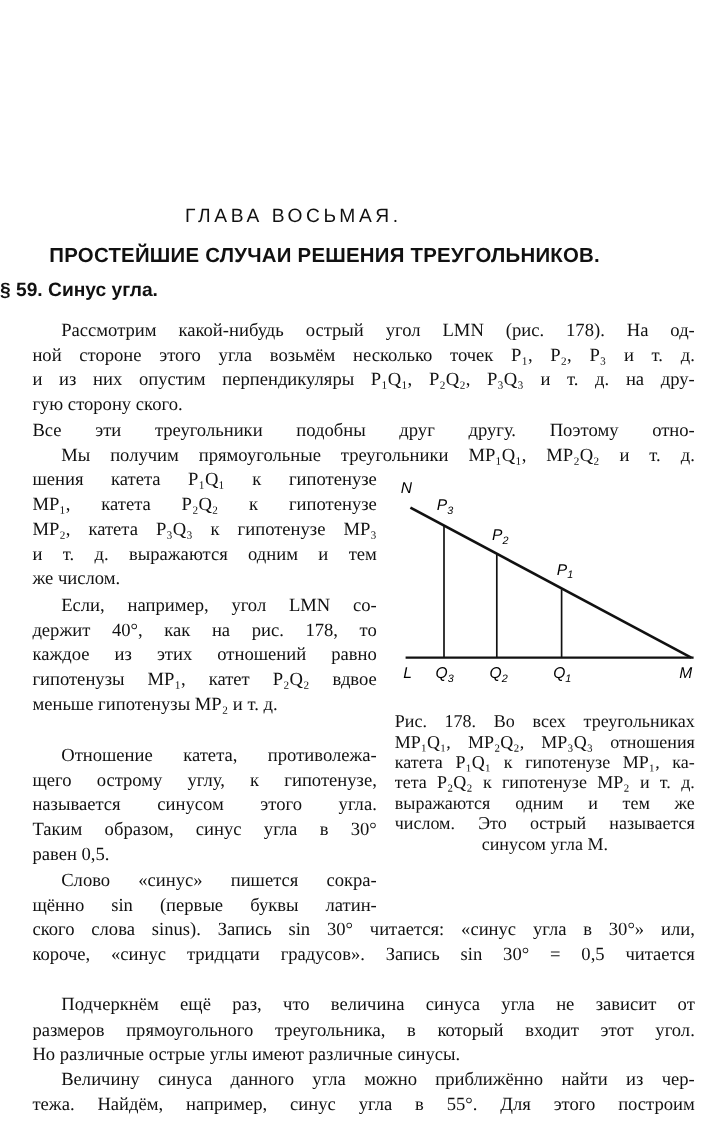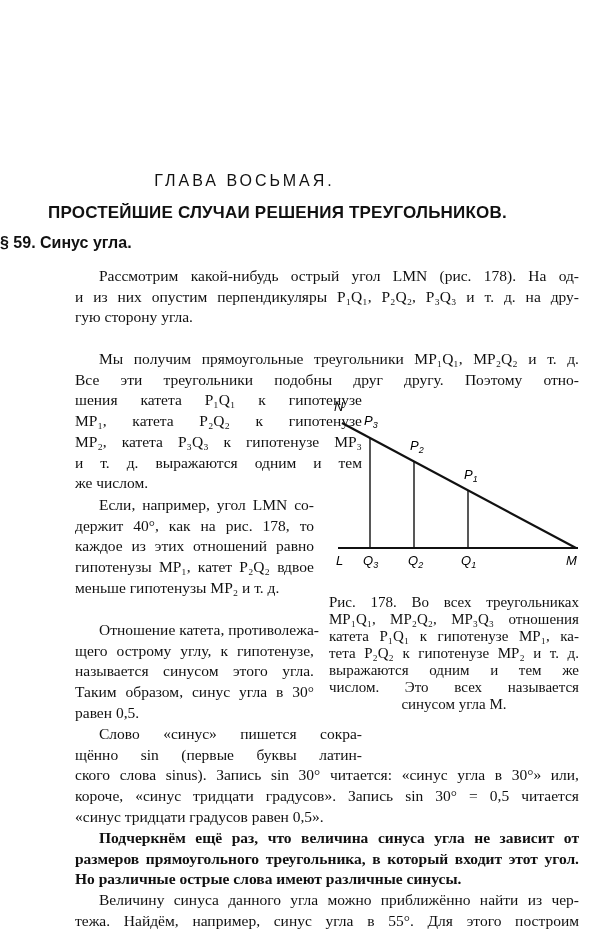--- a/index.html
+++ b/index.html
@@ -1,51 +1,52 @@
 <!DOCTYPE html>
 <html><head>
 <meta charset="utf-8">
 <style>
   html, body { margin:0; padding:0; background:#ffffff; }
   body { width:600px; height:939px; position:relative; overflow:hidden;
          font-family:"Liberation Serif", "DejaVu Serif", serif; color:#111; }
   .chapter { position:absolute; top:172px; left:0; width:489px; text-align:center;
              font-family:"Liberation Sans", sans-serif; font-size:16px; letter-spacing:3px; }
-  .title { position:absolute; top:203px; left:0; width:500px; text-align:left;
-           font-family:"Liberation Sans", sans-serif; font-weight:bold; font-size:17px; letter-spacing:0.2px;margin-left:48px; }
+  .title { position:absolute; top:203px; left:0; width:500px; text-align:right;
+           font-family:"Liberation Sans", sans-serif; font-weight:bold; font-size:17px; letter-spacing:0.2px; }
   .section { position:absolute; top:234px; left:0; width:600px; text-align:left;
              font-family:"Liberation Sans", sans-serif; font-weight:bold; font-size:16px; }
   .p { position:absolute; left:27px; width:552px; font-size:15.5px; line-height:20.7px; text-align:justify; }
-  .p .ln { display:block; white-space:nowrap; text-align-last:justify; text-align:justify;margin-left:48px; }
+  .p .ln { display:block; white-space:nowrap; text-align-last:justify; text-align:justify; }
   .p .ln.last { text-align-last:left; }
   .p .ln.ind { text-indent:24px; }
   .narrow { width:287px; }
   .figure { position:absolute; left:330px; top:395px; width:260px; height:185px; }
   .caption { position:absolute; left:329px; top:594px; width:250px; font-size:15px; line-height:17px;
              text-align:justify; }
   .caption .ln { display:block; white-space:nowrap; text-align-last:justify; }
   .caption .ln.center { text-align:center; text-align-last:center; }
   .lbl { font-family:"Liberation Sans", sans-serif; font-style:italic; font-size:13px; }
 </style>
 </head>
 <body>
 
 <div class="chapter">ГЛАВА ВОСЬМАЯ.</div>
 <div class="title">ПРОСТЕЙШИЕ СЛУЧАИ РЕШЕНИЯ ТРЕУГОЛЬНИКОВ.</div>
 <div class="section">§ 59. Синус угла.</div>
 
 <div class="p" style="top:266px;">
   <span class="ln ind">Рассмотрим какой-нибудь острый угол LMN (рис. 178). На од-</span>
+  <span class="ln">ной стороне этого угла возьмём несколько точек P₁, P₂, P₃ и т. д.</span>
   <span class="ln">и из них опустим перпендикуляры P₁Q₁, P₂Q₂, P₃Q₃ и т. д. на дру-</span>
-  <span class="ln last">гую сторону угла.</span>
+  <span class="ln last">гую сторону ского.</span>
 </div>
 
 <div class="p" style="top:349px;">
+  <span class="ln">Все эти треугольники подобны друг другу. Поэтому отно-</span>
   <span class="ln ind">Мы получим прямоугольные треугольники MP₁Q₁, MP₂Q₂ и т. д.</span>
-  <span class="ln">Все эти треугольники подобны друг другу. Поэтому отно-</span>
   <span class="ln" style="width:287px">шения катета P₁Q₁ к гипотенузе</span>
   <span class="ln" style="width:287px">MP₁, катета P₂Q₂ к гипотенузе</span>
   <span class="ln" style="width:287px">MP₂, катета P₃Q₃ к гипотенузе MP₃</span>
   <span class="ln" style="width:287px">и т. д. выражаются одним и тем</span>
   <span class="ln last" style="width:287px">же числом.</span>
 </div>
 
 <div class="p narrow" style="top:495px;">
   <span class="ln ind">Если, например, угол LMN со-</span>
   <span class="ln">держит 40°, как на рис. 178, то</span>
@@ -60,27 +61,26 @@
   <span class="ln">называется синусом этого угла.</span>
   <span class="ln">Таким образом, синус угла в 30°</span>
   <span class="ln last">равен 0,5.</span>
 </div>
 
 <div class="p" style="top:724px;">
   <span class="ln ind" style="width:287px">Слово «синус» пишется сокра-</span>
   <span class="ln" style="width:287px">щённо sin (первые буквы латин-</span>
   <span class="ln">ского слова sinus). Запись sin 30° читается: «синус угла в 30°» или,</span>
   <span class="ln">короче, «синус тридцати градусов». Запись sin 30° = 0,5 читается</span>
-  <span class="ln last">«синус тридцати градусов равен 0,5».</span>
 </div>
 
-<div class="p" style="top:828px;font-weight:bold;">
+<div class="p" style="top:828px;">
   <span class="ln ind">Подчеркнём ещё раз, что величина синуса угла не зависит от</span>
   <span class="ln">размеров прямоугольного треугольника, в который входит этот угол.</span>
-  <span class="ln last">Но различные острые слова имеют различные синусы.</span>
+  <span class="ln last">Но различные острые углы имеют различные синусы.</span>
 </div>
 
 <div class="p" style="top:890px;">
   <span class="ln ind">Величину синуса данного угла можно приближённо найти из чер-</span>
   <span class="ln">тежа. Найдём, например, синус угла в 55°. Для этого построим</span>
 </div>
 
 <div class="figure">
   <svg width="260" height="185" viewBox="0 0 260 185">
 
@@ -103,15 +103,15 @@
     <text x="236" y="170" class="lbl">M</text>
   </svg>
 </div>
 
 <div class="caption">
   <span class="ln">Рис. 178. Во всех треугольниках</span>
   <span class="ln">MP₁Q₁, MP₂Q₂, MP₃Q₃ отношения</span>
   <span class="ln">катета P₁Q₁ к гипотенузе MP₁, ка-</span>
   <span class="ln">тета P₂Q₂ к гипотенузе MP₂ и т. д.</span>
   <span class="ln">выражаются одним и тем же</span>
-  <span class="ln">числом. Это всех называется</span>
+  <span class="ln">числом. Это острый называется</span>
   <span class="ln center">синусом угла M.</span>
 </div>
 
 </body></html>

